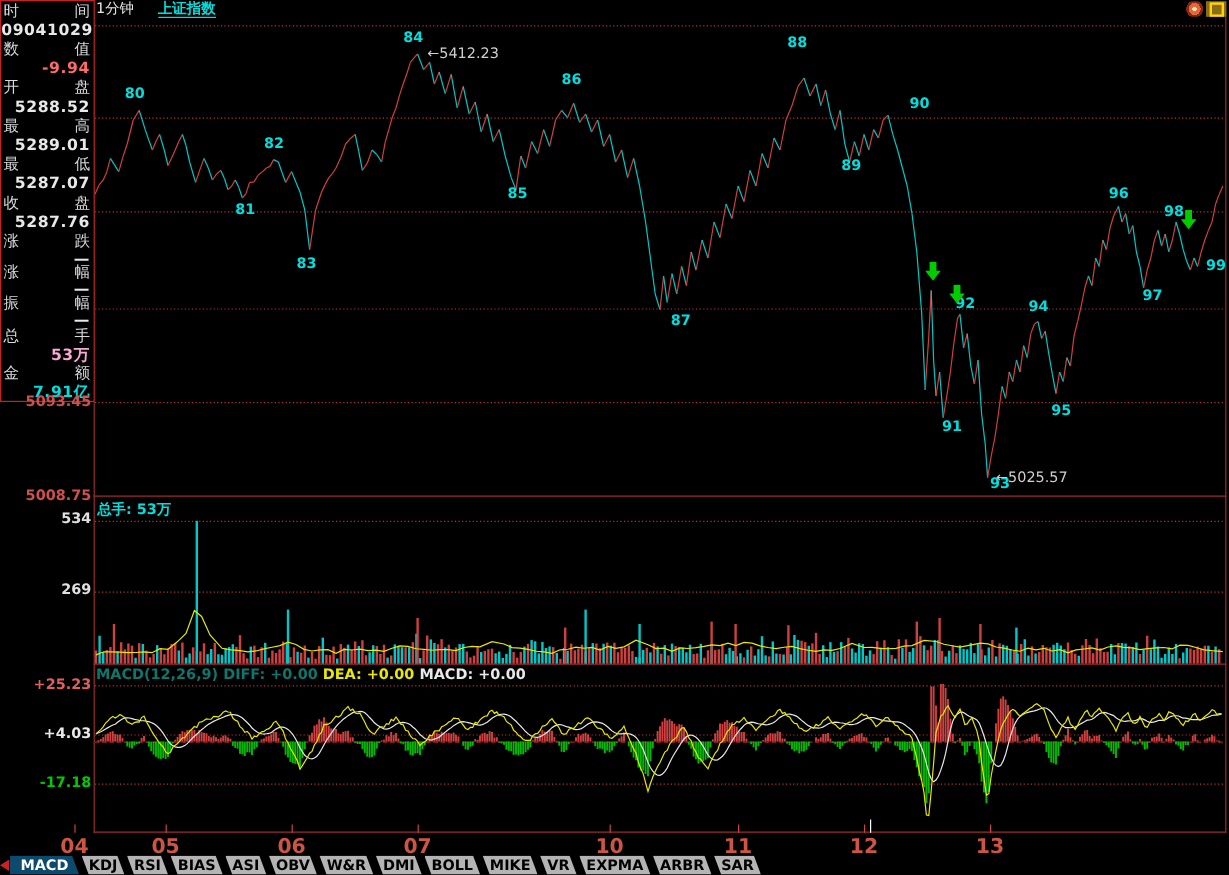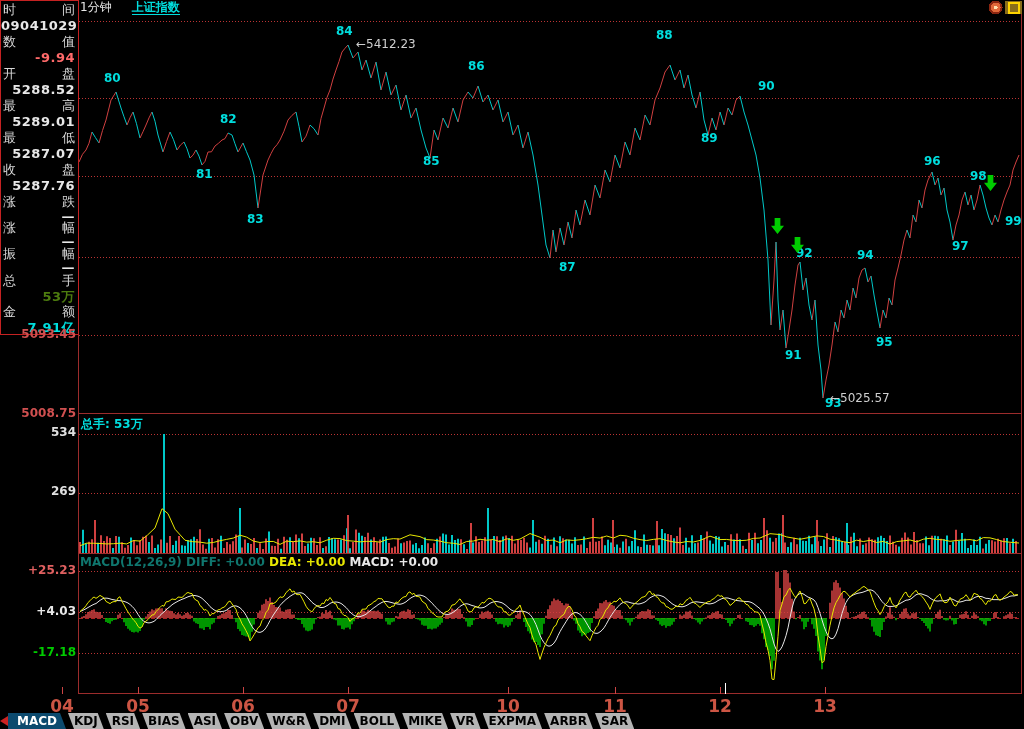--- a/index.html
+++ b/index.html
@@ -1151,21 +1151,21 @@
       <div class="sb-value" style="top: 233px; color: rgb(232, 232, 232);">—</div>
       <div class="sb-label" style="top: 245px;">
         <span>振</span>
         <span>幅</span>
       </div>
       <div class="sb-value" style="top: 259px; color: rgb(232, 232, 232);">—</div>
       <div class="sb-label" style="top: 272px;">
         <span>总</span>
         <span>手</span>
       </div>
-      <div class="sb-value" style="top: 288px; color: #4d7c0f;">53万</div>
+      <div class="sb-value" style="top: 288px; color: #f9a8d4;">53万</div>
       <div class="sb-label" style="top: 303px;">
         <span>金</span>
         <span>额</span>
       </div>
       <div class="sb-value" style="top: 319px; color: rgb(0, 222, 222);">7.91亿</div>
     </div>
 
   <div id="labels-layer" class="abs" style="left:0;top:0;width:1024px;height:729px;pointer-events:none;">
       <div class="pt-lbl" style="left: 104px; top: 72px;">80</div>
       <div class="pt-lbl" style="left: 196px; top: 168px;">81</div>

